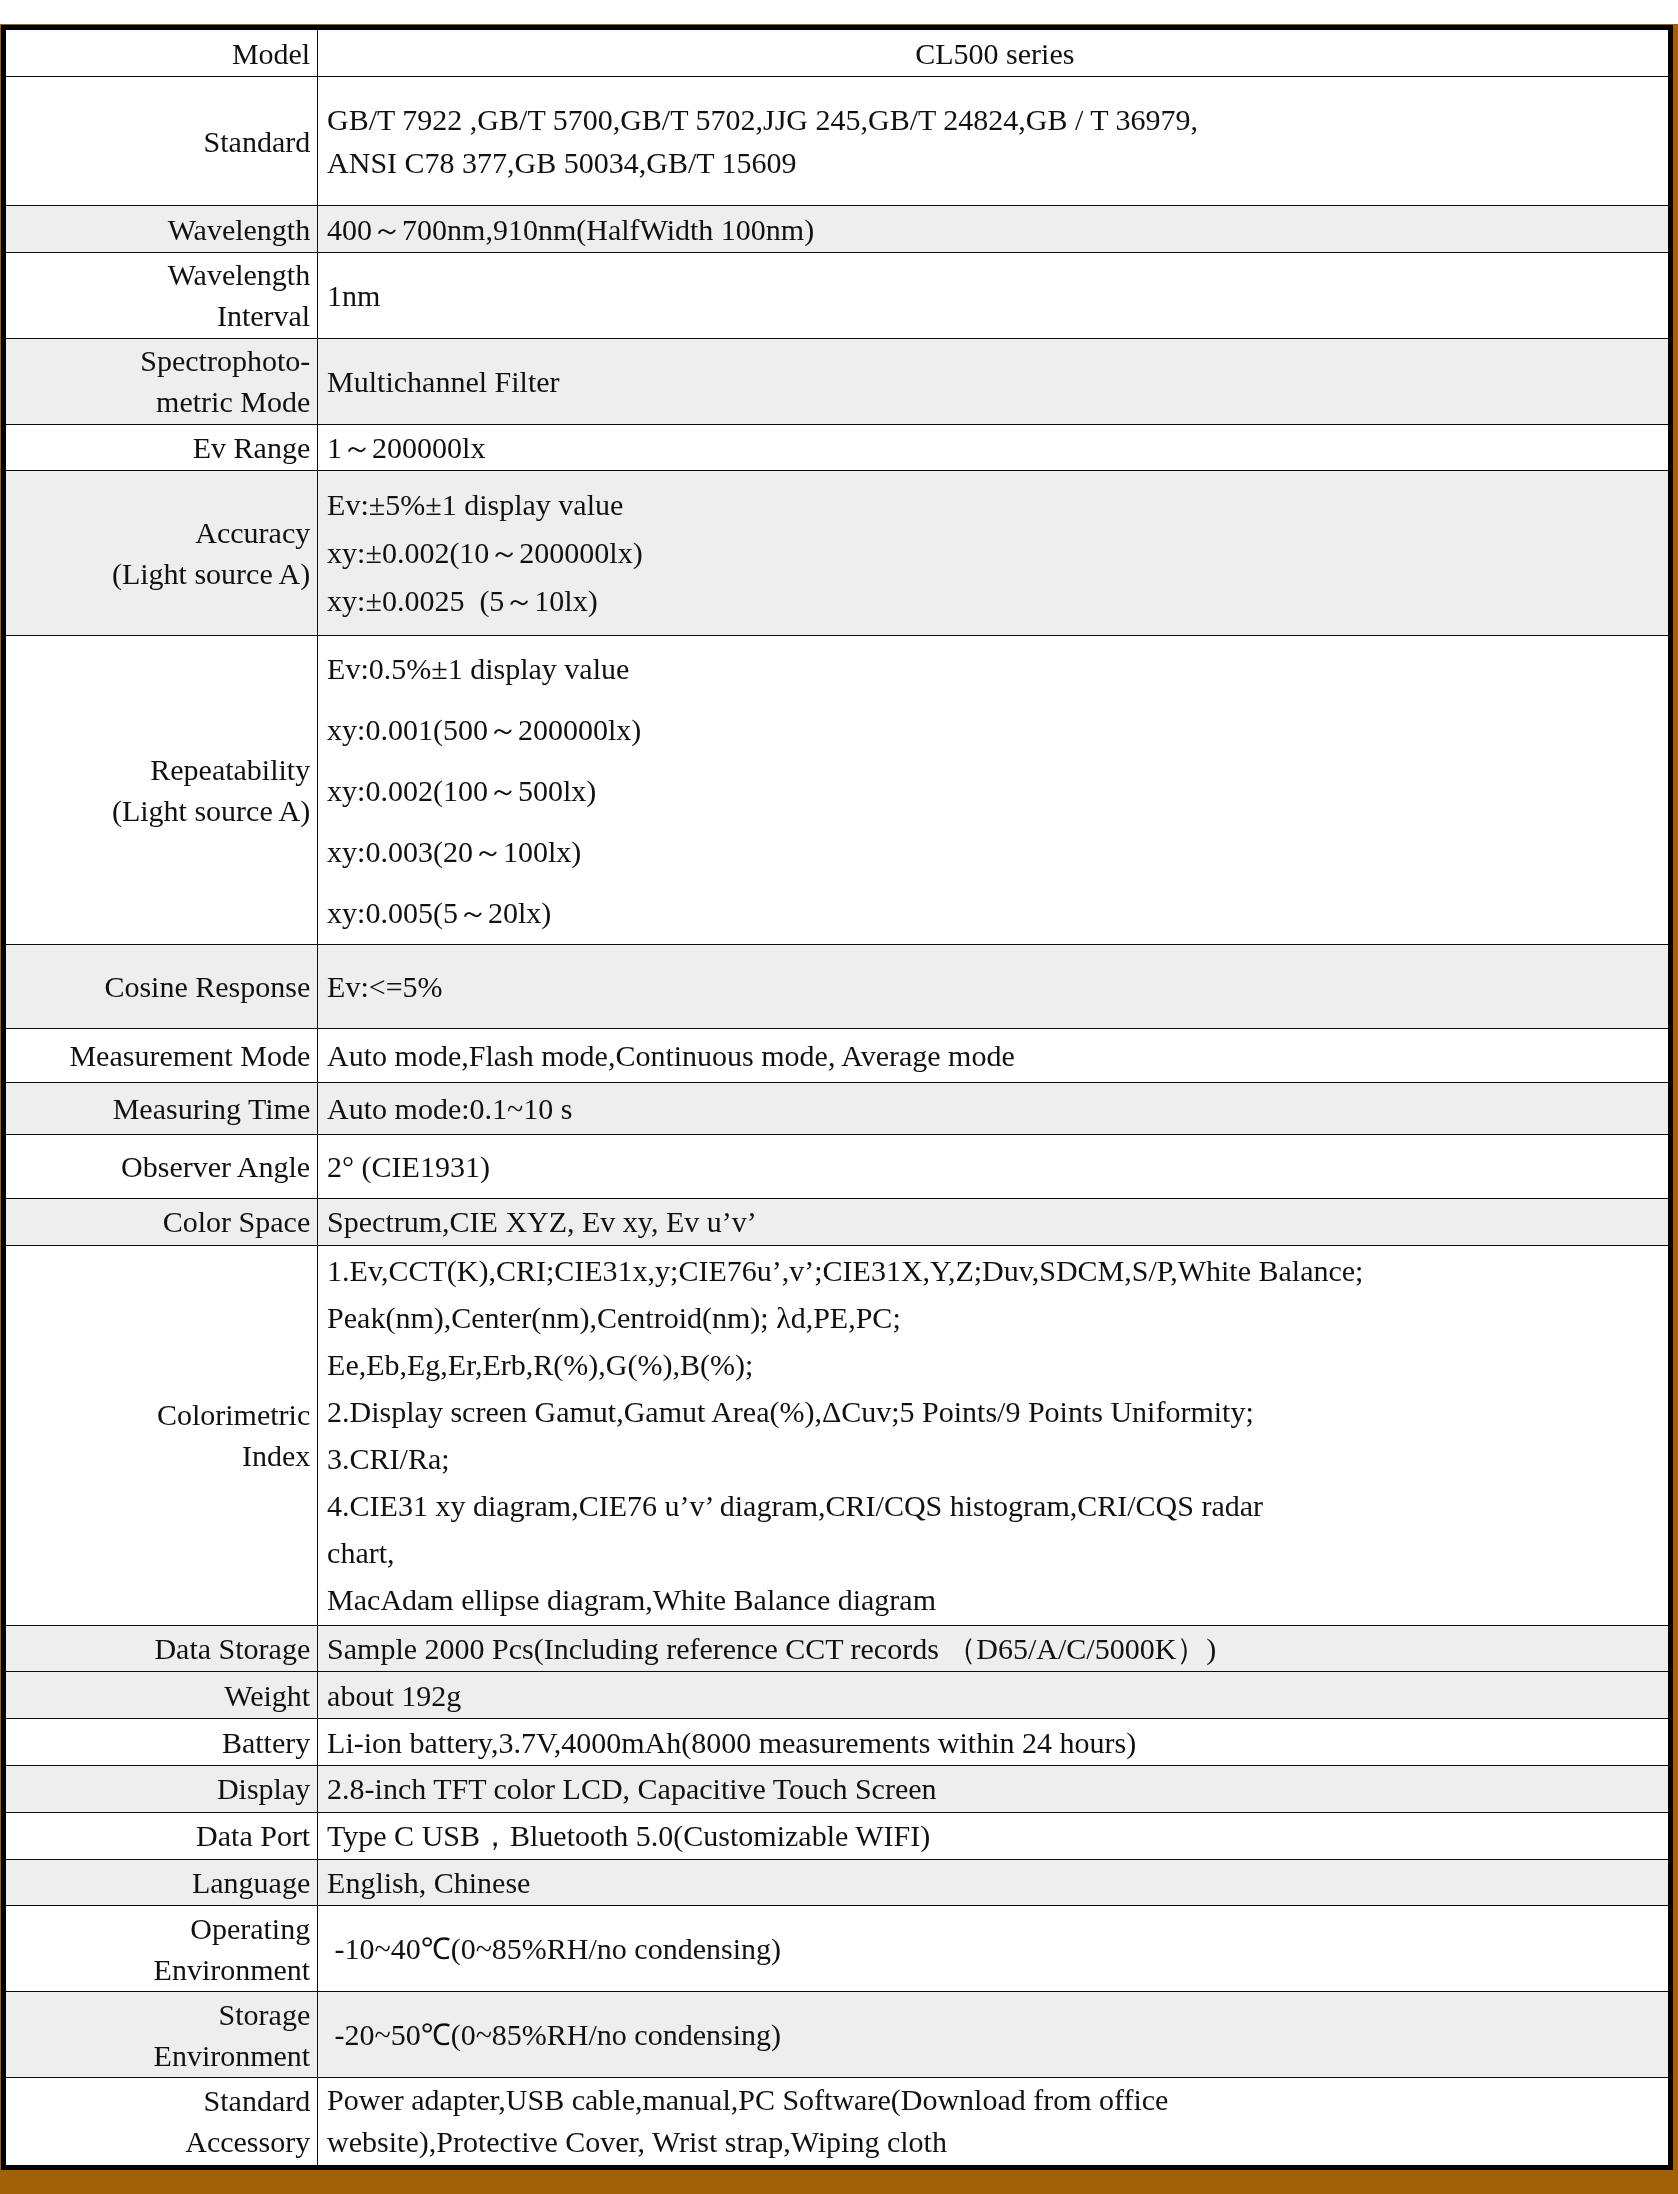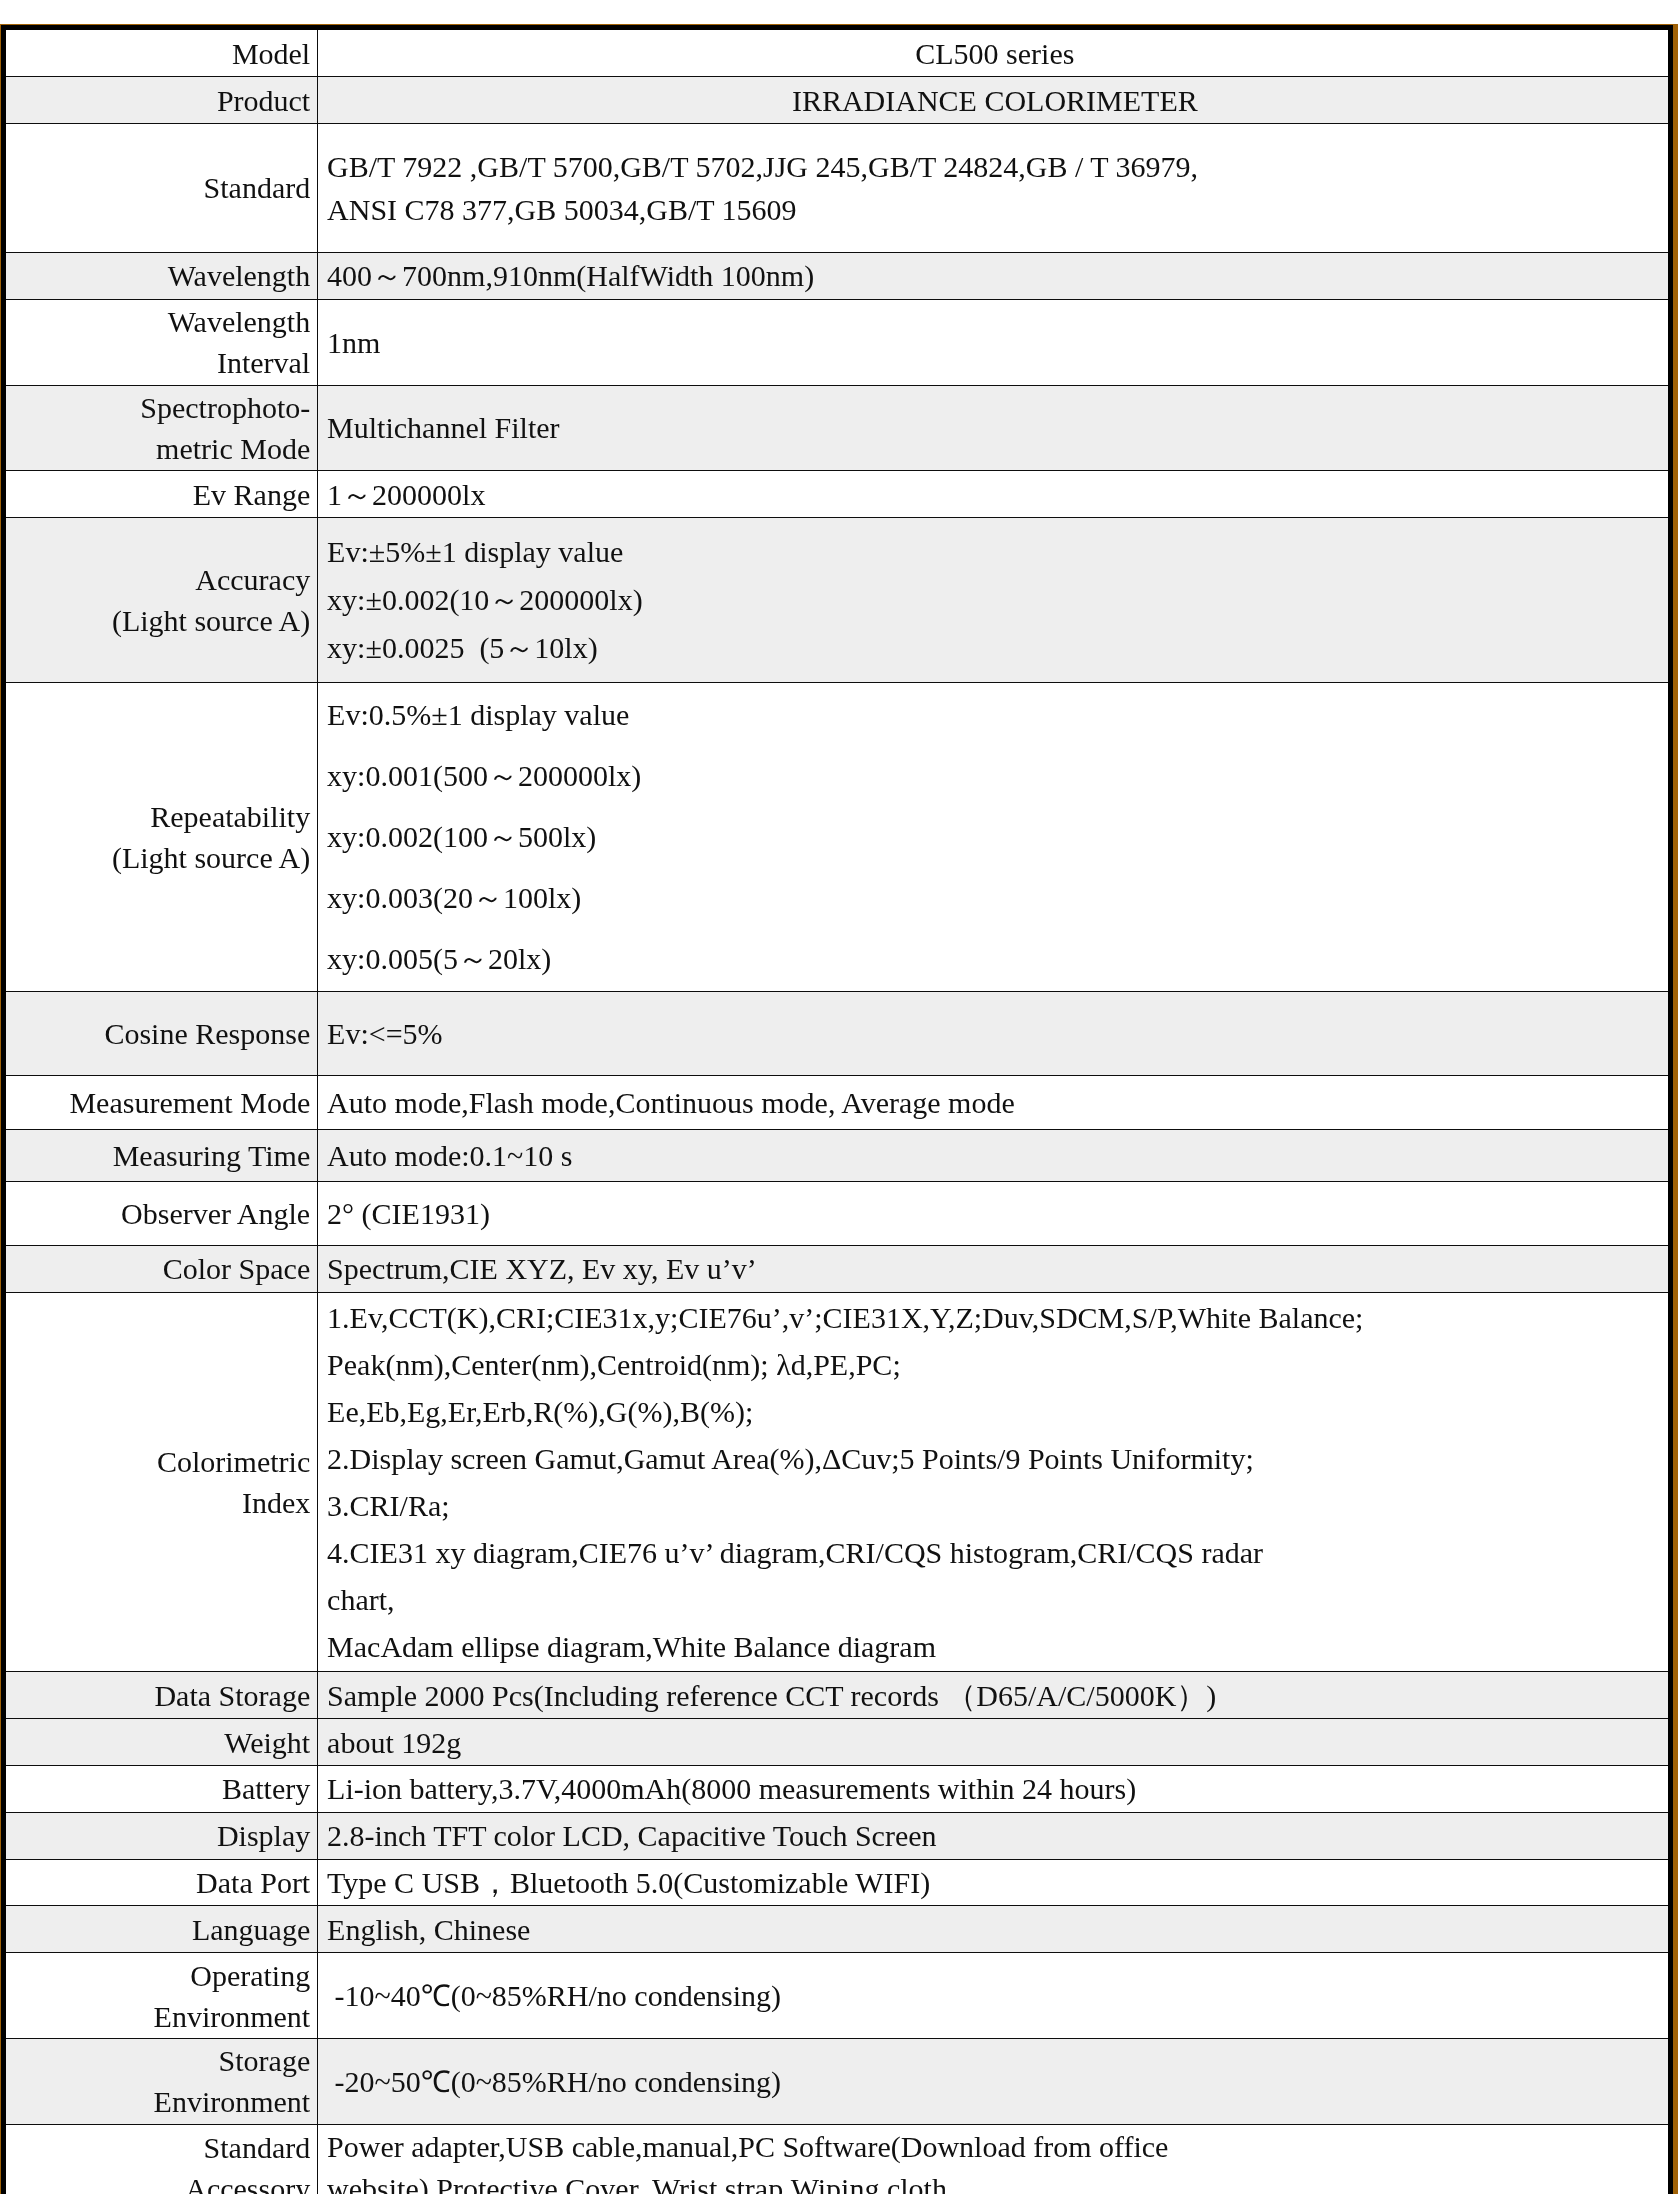--- a/index.html
+++ b/index.html
@@ -57,24 +57,20 @@
 <div class="page">
   <table class="spec">
     <colgroup>
       <col class="c-label">
       <col class="c-value">
     </colgroup>
     <tbody id="spec-body">
         <tr class="plain" style="height: 39px;">
           <th class="label">Model</th>
           <td class="value center">CL500 series</td>
-        </tr>
-        <tr class="shaded" style="height: 42px;">
-          <th class="label">Product</th>
-          <td class="value center">IRRADIANCE COLORIMETER</td>
         </tr>
         <tr class="plain" style="height: 129px;">
           <th class="label">Standard</th>
           <td class="value">GB/T 7922 ,GB/T 5700,GB/T 5702,JJG 245,GB/T 24824,GB / T 36979,
 ANSI C78 377,GB 50034,GB/T 15609</td>
         </tr>
         <tr class="shaded" style="height: 42px;">
           <th class="label">Wavelength</th>
           <td class="value">400～700nm,910nm(HalfWidth 100nm)</td>
         </tr>

